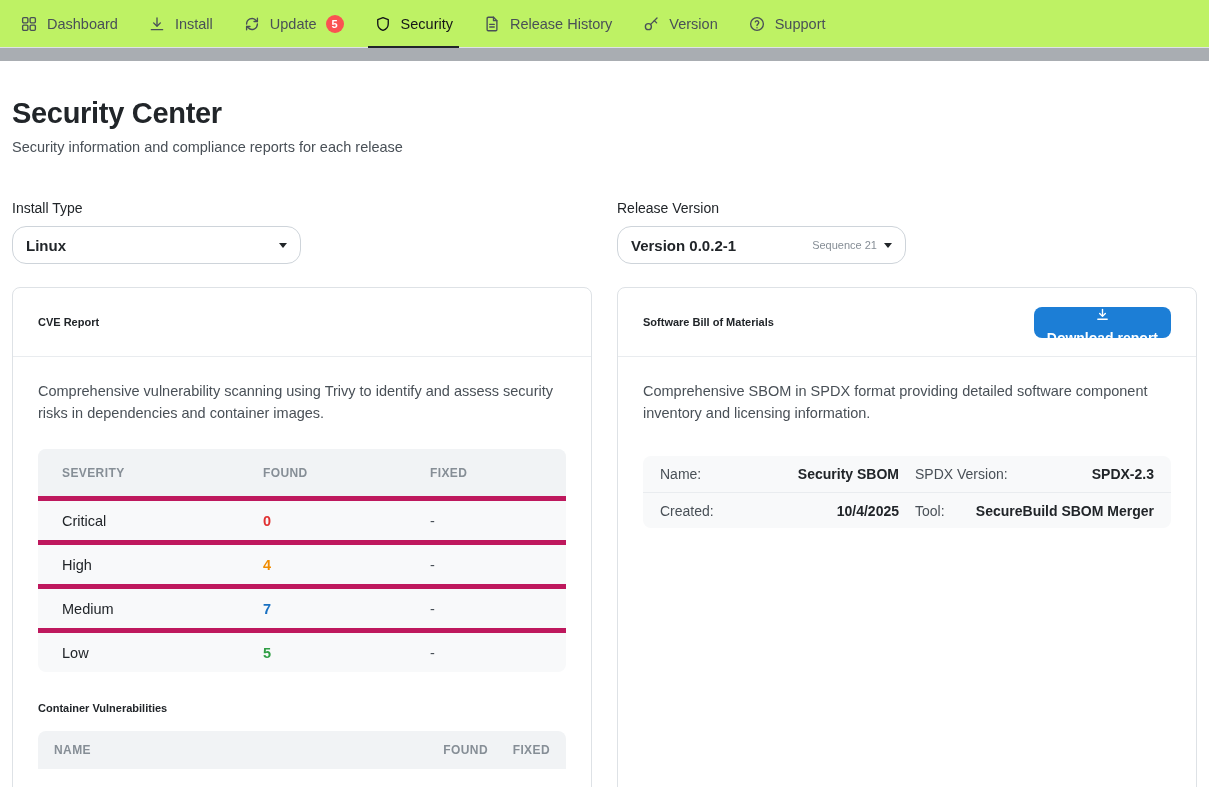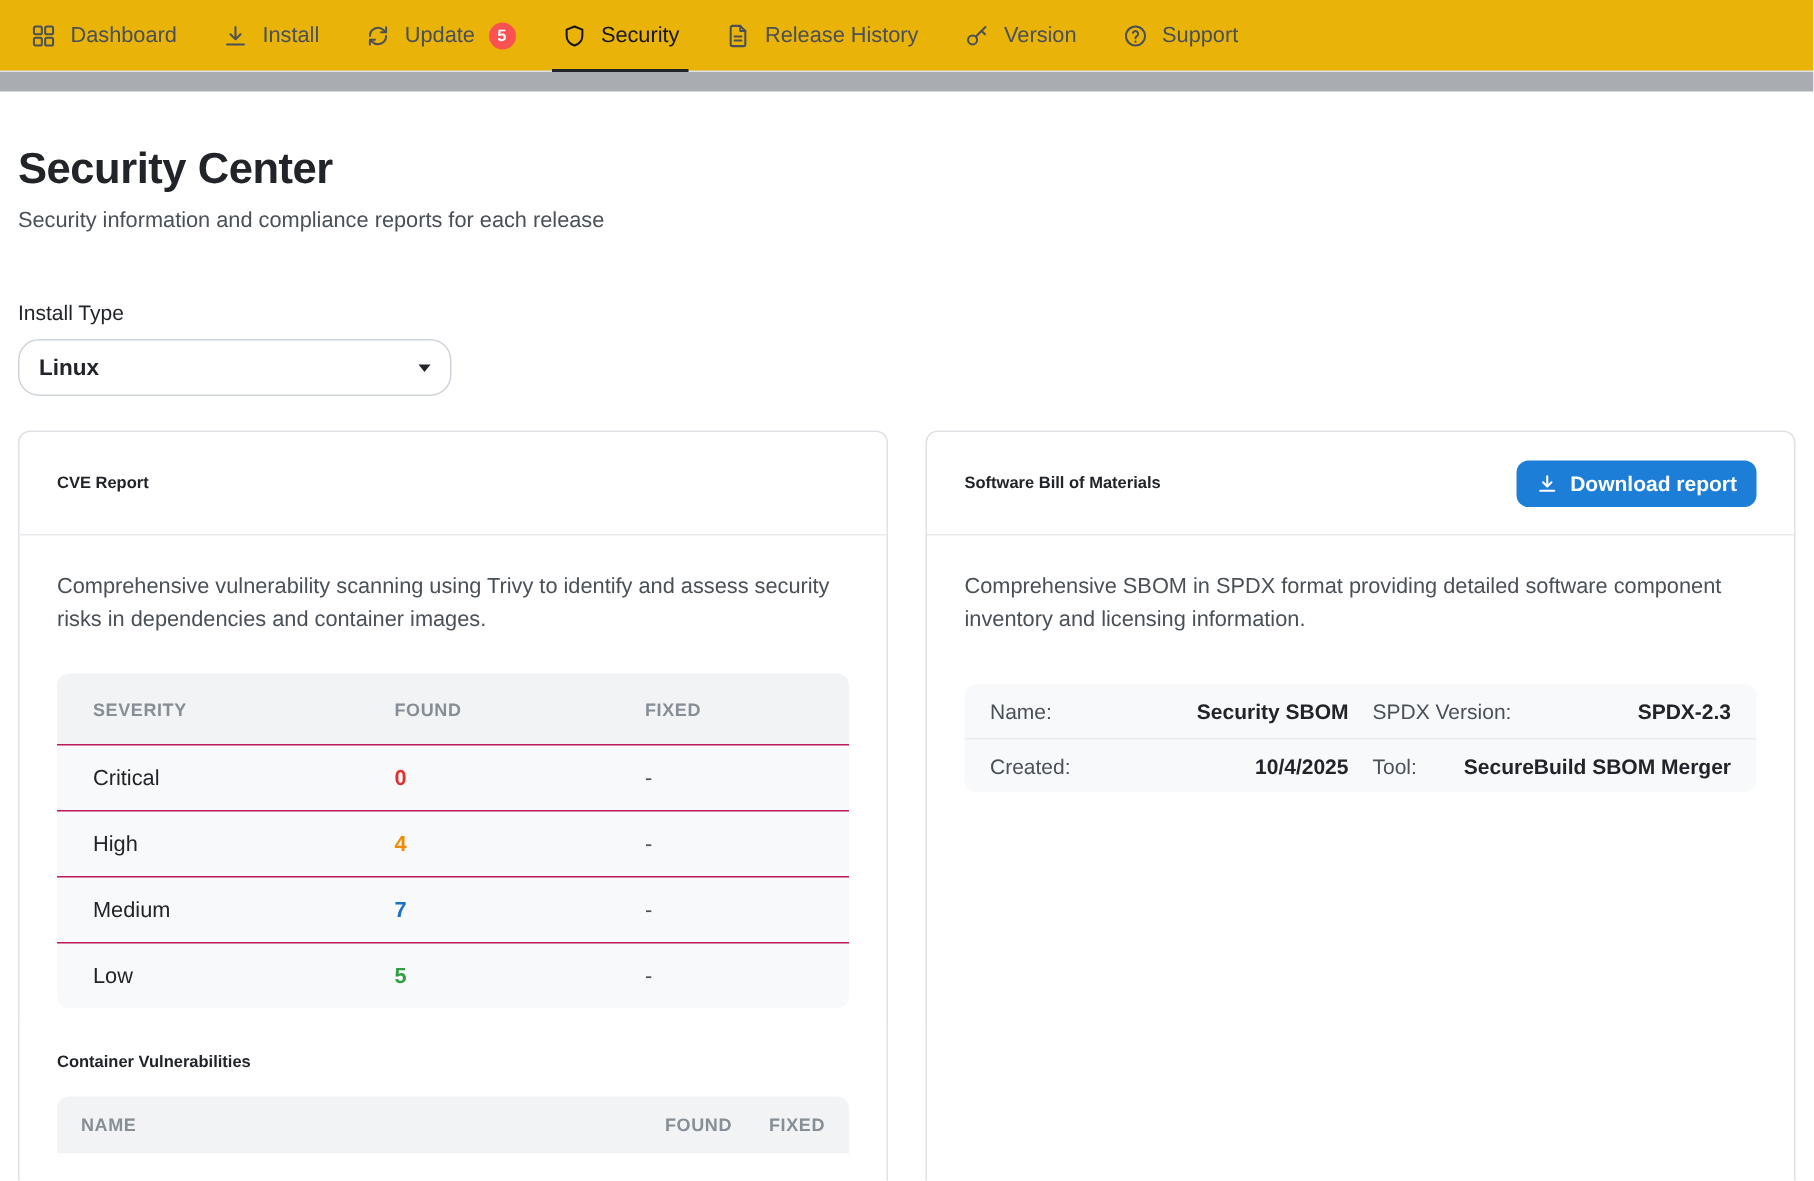--- a/index.html
+++ b/index.html
@@ -5,21 +5,21 @@
   * { box-sizing: border-box; }
   html, body { margin: 0; padding: 0; }
   body {
     width: 1209px; height: 787px; overflow: hidden;
     background: #ffffff; color: #212529;
     font-family: "Liberation Sans", sans-serif;
   }
 
   
   .navbar {
-    height: 48px; background: #eab308; border-bottom: 1px solid #dee2e6;
+    height: 48px; background: #bef264; border-bottom: 1px solid #dee2e6;
     display: flex; align-items: stretch; padding: 0 5px;
   }
   .nav-item {
     display: flex; align-items: center; gap: 9px; padding: 0 15px;
     font-size: 14.5px; color: #495057; cursor: pointer; position: relative;
     white-space: nowrap;
   }
   .nav-item svg { width: 18px; height: 18px; display: block; }
   .nav-item.active { color: #141518; font-weight: 400; }
   .nav-item.active::after {
@@ -70,21 +70,21 @@
   }
   .card-title { font-size: 11px; font-weight: 700; }
   .card-body { padding: 24px 25px; }
   .desc { margin: 0; font-size: 14.5px; line-height: 21.5px; color: #495057; }
 
   
   .sev-table { margin-top: 25px; background: #f8f9fa; border-radius: 8px; overflow: hidden; }
   .sev-row {
     display: grid; grid-template-columns: 201px 167px 1fr;
     align-items: center; height: 44px; padding-left: 24px;
-    border-top: 1px solid #be185d; font-size: 14.5px;
+    border-top: 5px solid #be185d; font-size: 14.5px;
   }
   .sev-row.head {
     height: 47px; border-top: none; background: #f1f3f5;
     font-size: 12px; font-weight: 600; color: #868e96; letter-spacing: 0.4px;
   }
   .found { font-weight: 600; }
   .fixed { color: #495057; }
 
   .cv-title { margin: 30px 0 0; font-size: 11px; font-weight: 700; }
   .cv-head {
@@ -197,20 +197,30 @@
   <p class="subtitle">Security information and compliance reports for each release</p>
 
   <div class="filters">
     <div class="fcol">
       <div class="flabel">Install Type</div>
       <div class="select">
         <span class="sel-val">Linux</span>
         <span class="caret"></span>
       </div>
     </div>
+    <div class="fcol">
+      <div class="flabel">Release Version</div>
+      <div class="select">
+        <span class="ver-val">Version 0.0.2-1</span>
+        <span class="sel-right">
+          <span class="seq">Sequence 21</span>
+          <span class="caret"></span>
+        </span>
+      </div>
+    </div>
   </div>
 
   <div class="cards">
 
     <section class="card">
       <header class="card-header">
         <span class="card-title">CVE Report</span>
       </header>
       <div class="card-body">
         <p class="desc">Comprehensive vulnerability scanning using Trivy to identify and assess security risks in dependencies and container images.</p>
@@ -248,21 +258,21 @@
           <span>NAME</span>
           <span class="num">FOUND</span>
           <span class="num">FIXED</span>
         </div>
       </div>
     </section>
 
     <section class="card">
       <header class="card-header">
         <span class="card-title">Software Bill of Materials</span>
-        <button class="download-btn" style="background: rgb(28, 126, 214);">
+        <button class="download-btn" style="background: rgb(28, 126, 214); flex-direction: column;">
           <span>
             <svg viewBox="0 0 24 24" fill="none" stroke="#ffffff" stroke-width="2.2" stroke-linecap="round" stroke-linejoin="round">
                 <path d="M12 4v10"></path>
                 <path d="M7.5 10.5L12 15l4.5-4.5"></path>
                 <path d="M4.5 19.5h15"></path>
               </svg>
           </span>
           <span>Download report</span>
         </button>
       </header>

